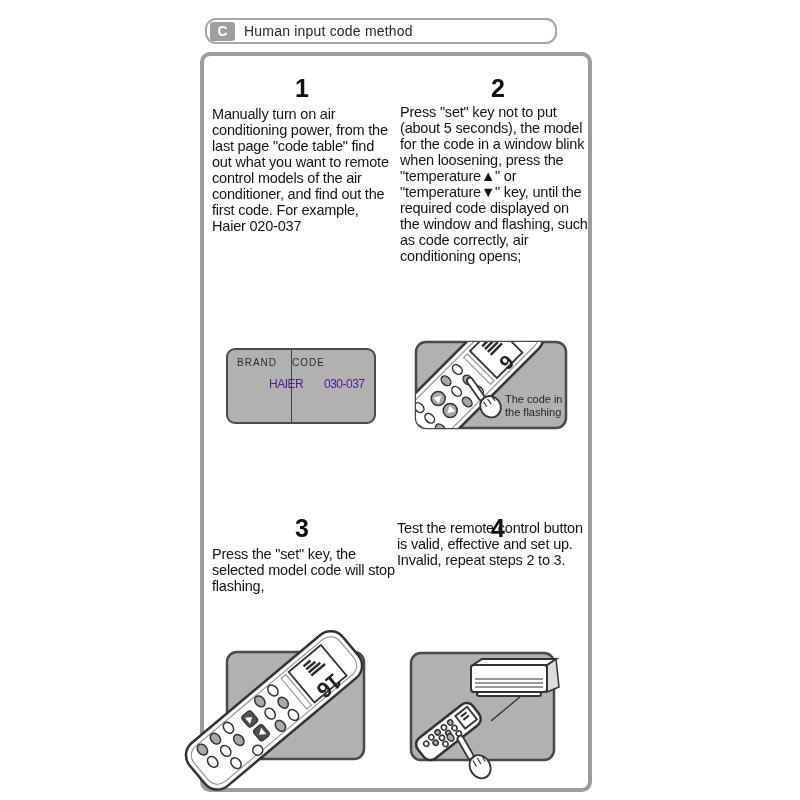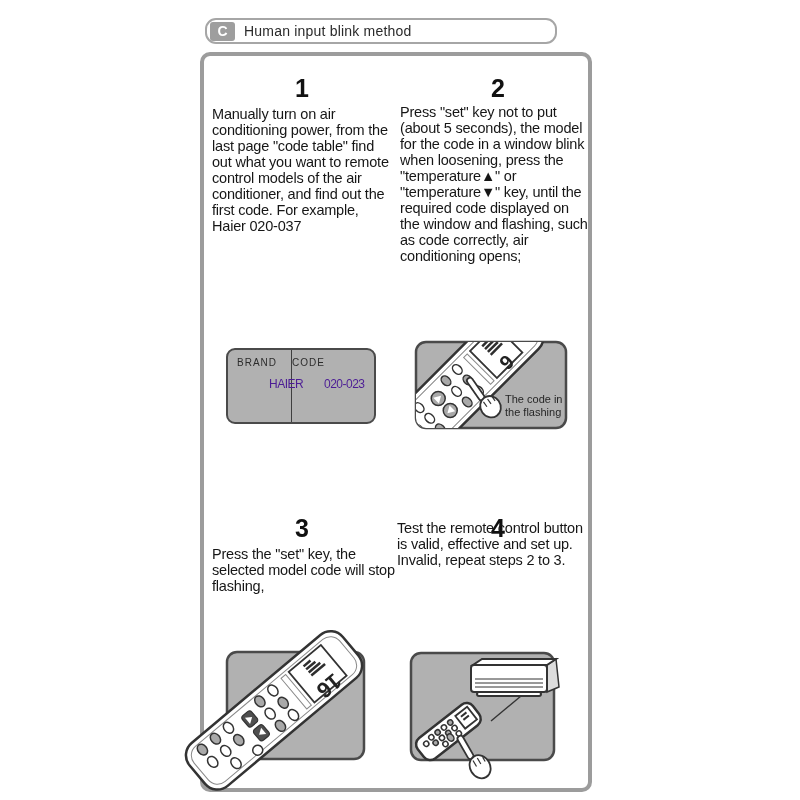--- a/index.html
+++ b/index.html
@@ -68,39 +68,39 @@
   .vent{stroke:#333;stroke-width:1;}
   .signal{stroke:#333;stroke-width:1.4;}
 </style>
 </head>
 <body>
 
 <div class="page">
 
   <div class="header-bar">
     <div class="header-badge">C</div>
-    <div class="header-title">Human input blink method</div>
+    <div class="header-title">Human input code method</div>
   </div>
 
   <div class="main-box">
 
     <div class="step-number" style="left:0;top:18px;">1</div>
     <div class="step-text" style="left:8px;top:50px;width:183px;">Manually turn on air conditioning power, from the last page "code table" find out what you want to remote control models of the air conditioner, and find out the first code. For example, Haier 020-037</div>
 
     <div class="step-number" style="left:196px;top:18px;">2</div>
     <div class="step-text" style="left:196px;top:48px;width:189px;">Press "set" key not to put (about 5 seconds), the model for the code in a window blink when loosening, press the "temperature▲" or "temperature▼" key, until the required code displayed on the window and flashing, such as code correctly, air conditioning opens;</div>
 
     <div class="code-table">
       <div class="code-col-left">
         <div class="code-label">BRAND</div>
         <div class="code-value">HAIER</div>
       </div>
       <div class="code-col-right">
         <div class="code-label">CODE</div>
-        <div class="code-value">020-023</div>
+        <div class="code-value">030-037</div>
       </div>
     </div>
 
     <svg class="ill-svg" style="left:210px;top:284px;" width="154" height="91" viewBox="0 0 154 91">
       <defs>
         <clipPath id="clipB">
             <rect x="2" y="2" width="150" height="86" rx="10"></rect>
           </clipPath>
       </defs>
       <rect class="ill-bg" x="2" y="2" width="150" height="86" rx="10"></rect>

